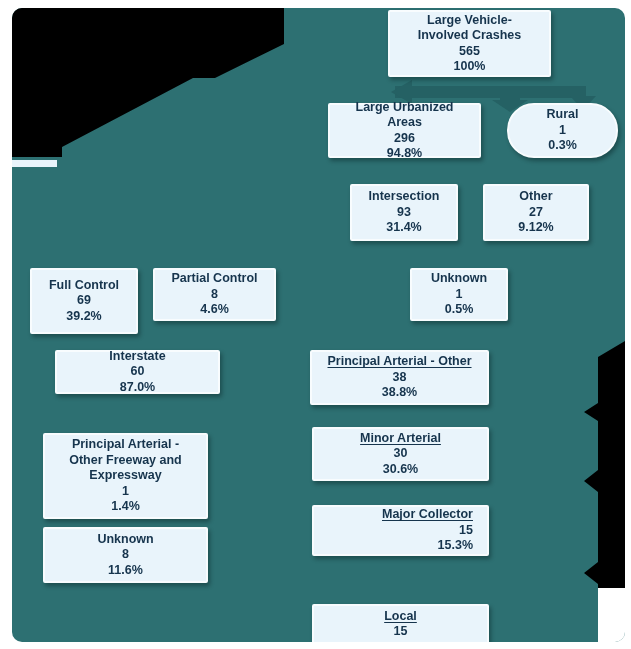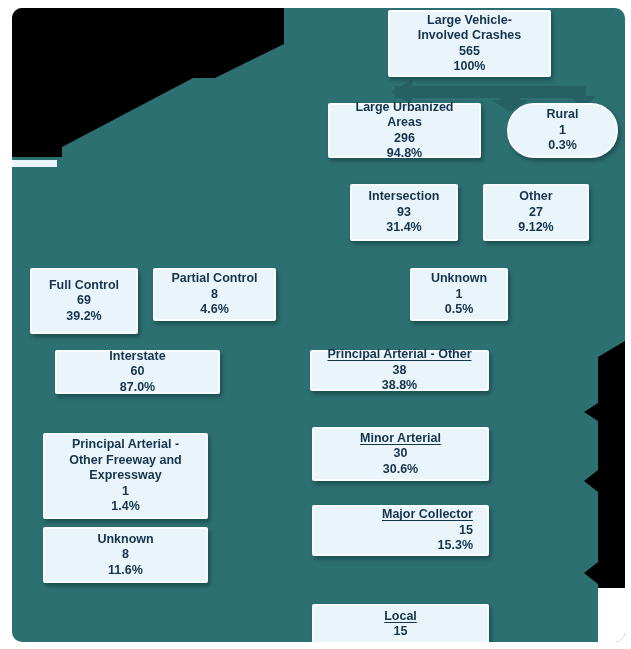--- a/index.html
+++ b/index.html
@@ -125,21 +125,21 @@
       <div class="nt">Principal Arterial - Other Freeway and Expressway</div>
       <div class="nv">1</div>
       <div class="nv">1.4%</div>
     </div>
     <div class="node" style="left:31px;top:519px;width:165px;height:56px;">
       <div class="nt">Unknown</div>
       <div class="nv">8</div>
       <div class="nv">11.6%</div>
     </div>
 
-    <div class="node u" style="left:298px;top:342px;width:179px;height:41px;">
+    <div class="node u" style="left:298px;top:342px;width:179px;height:55px;">
       <div class="nt">Principal Arterial - Other</div>
       <div class="nv">38</div>
       <div class="nv">38.8%</div>
     </div>
     <div class="node u" style="left:300px;top:419px;width:177px;height:54px;">
       <div class="nt">Minor Arterial</div>
       <div class="nv">30</div>
       <div class="nv">30.6%</div>
     </div>
     <div class="node u" style="left:300px;top:497px;width:177px;height:51px;align-items:flex-end;">

